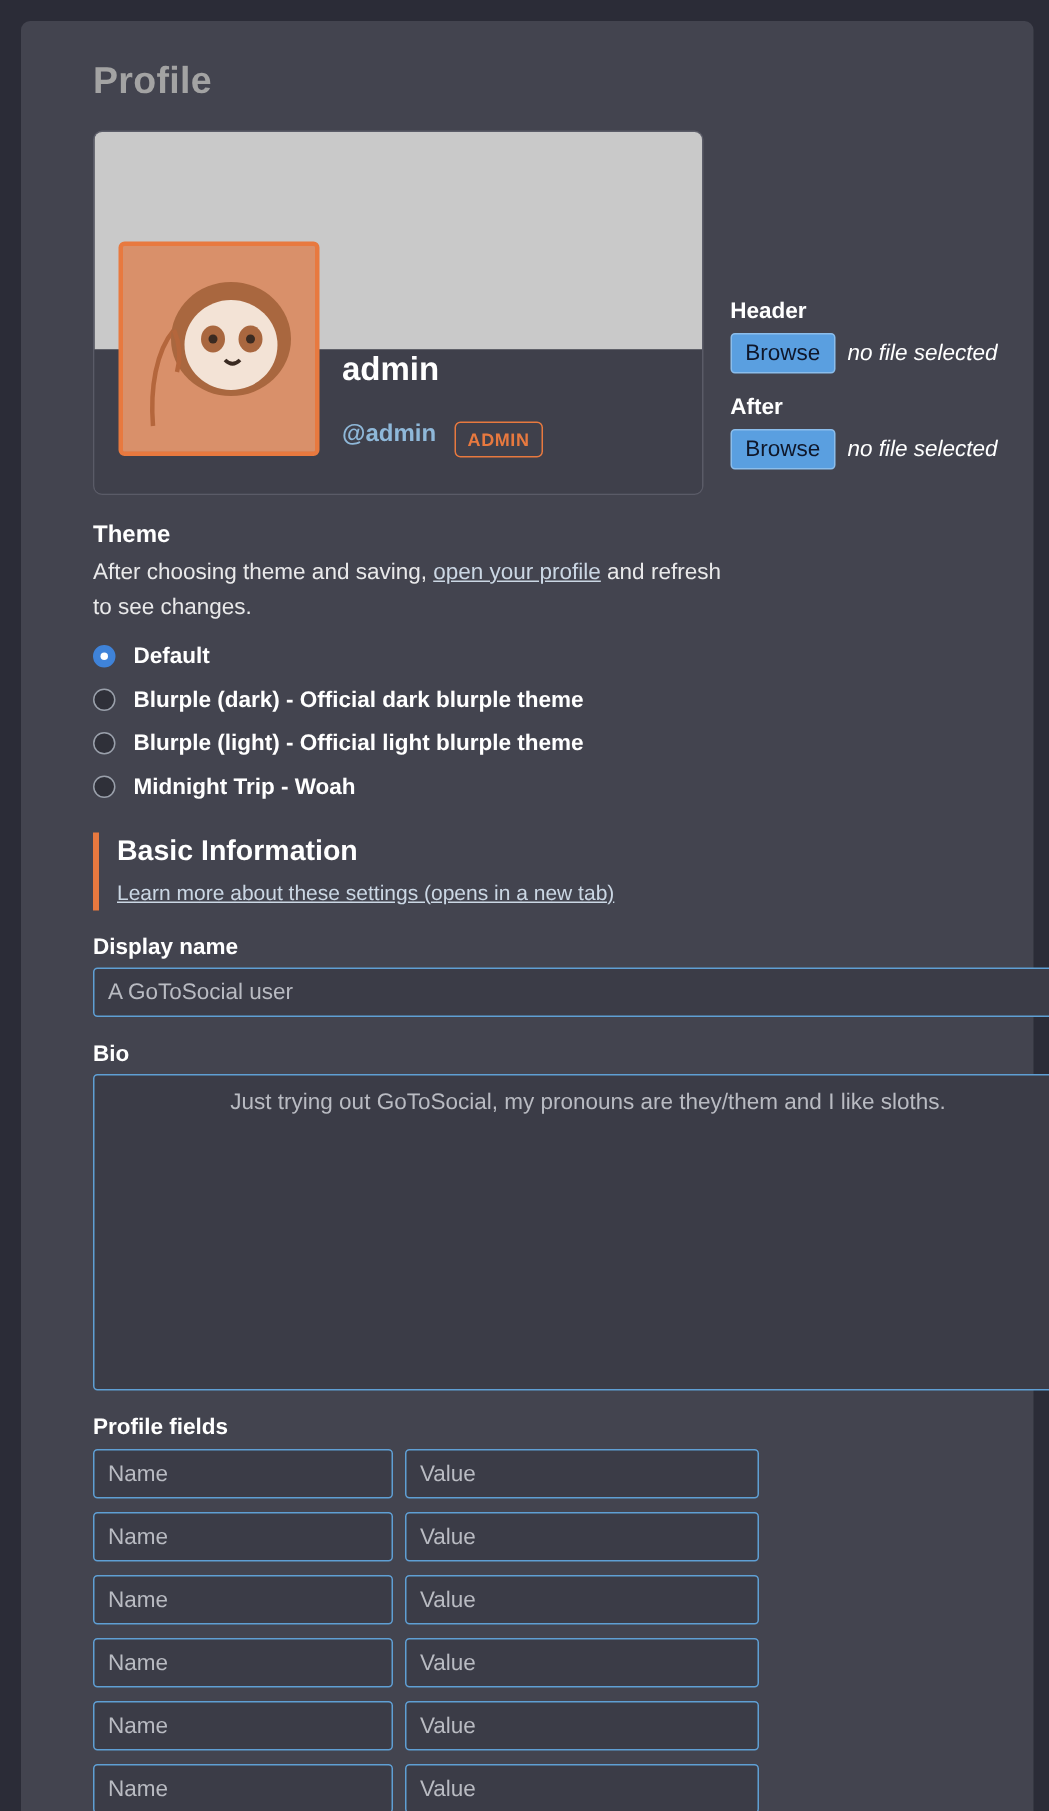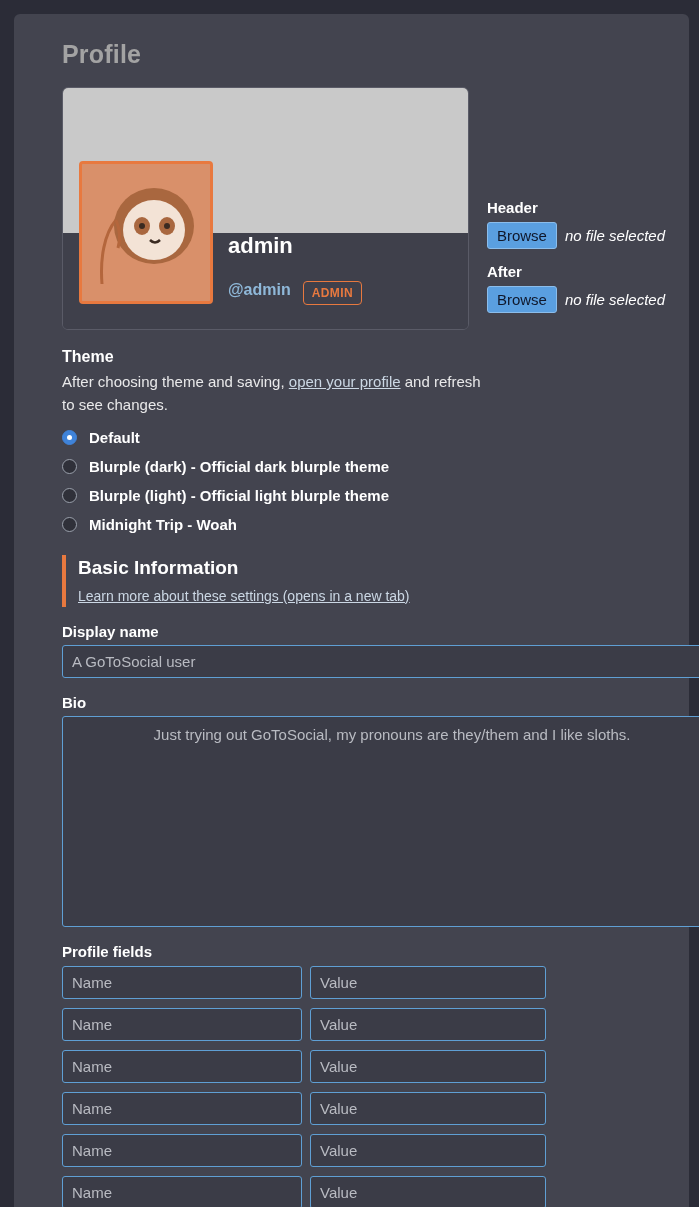--- a/index.html
+++ b/index.html
@@ -225,21 +225,21 @@
   }
 
   
   .fields-list { margin-top: 6px; }
   .field-row {
     display: flex;
     margin-left: 16px;
     margin-bottom: 9px;
   }
   .field-row .text-input { margin-left: 0; }
-  .name-input { width: 240px; }
+  .name-input { width: 200px; }
   .value-input { width: 236px; margin-left: 8px !important; }
 </style>
 </head>
 <body>
 
 <div class="page">
 
   <h1 class="page-title">Profile</h1>
 
   <div class="preview-row">

